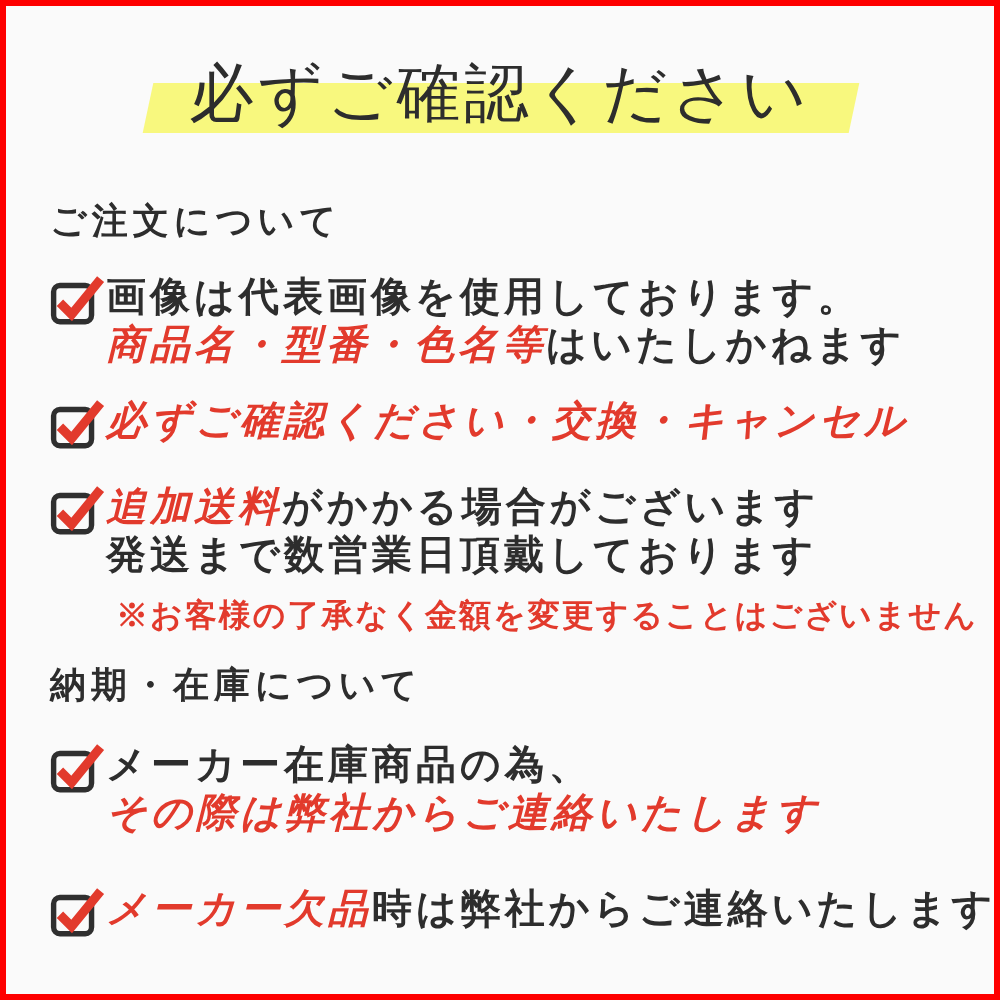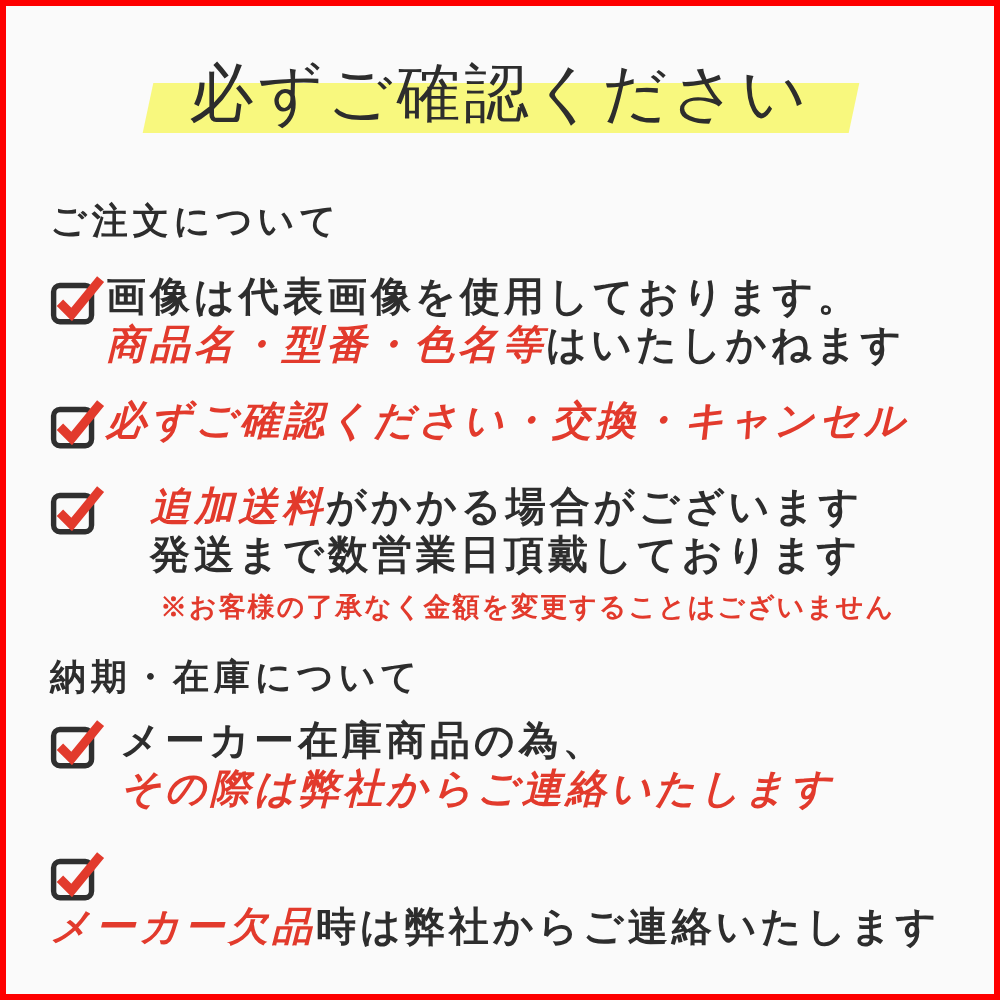--- a/index.html
+++ b/index.html
@@ -54,44 +54,44 @@
   }
   .section-heading.first{margin-top:48px;}
   .section-heading.second{margin-top:22px;}
   
   .item{
     display:flex;
     align-items:flex-start;
   }
   .items-1 .item:nth-child(1){margin-top:22px;}
   .items-1 .item:nth-child(2){margin-top:28px;}
-  .items-1 .item:nth-child(3){margin-top:32px;gap:44px;}
-  .items-2 .item:nth-child(1){margin-top:10px;gap:14px;}
-  .items-2 .item:nth-child(2){margin-top:36px;flex-direction:column;}
+  .items-1 .item:nth-child(3){margin-top:32px;}
+  .items-2 .item:nth-child(1){margin-top:26px;}
+  .items-2 .item:nth-child(2){margin-top:48px;}
   .checkbox{
     flex:none;
     width:56px;height:52px;
     margin-top:2px;
   }
   .item-text{
     font-size:40px;
     line-height:48px;
     font-weight:600;
     letter-spacing:4px;
     color:var(--ink);
     white-space:nowrap;
   }
   .item-text .red{color:var(--red);font-style:italic;}
   .item-text .dark{color:var(--ink);}
   .note{
-    font-size:27px;
+    font-size:32px;
     line-height:34px;
     letter-spacing:2px;
     color:var(--red);
-    margin-top:12px;
+    margin-top:20px;
     margin-left:10px;
     font-weight:600;
     white-space:nowrap;
   }
 </style>
 </head>
 <body>
 
 <div class="page">
   <div class="title-wrap">

